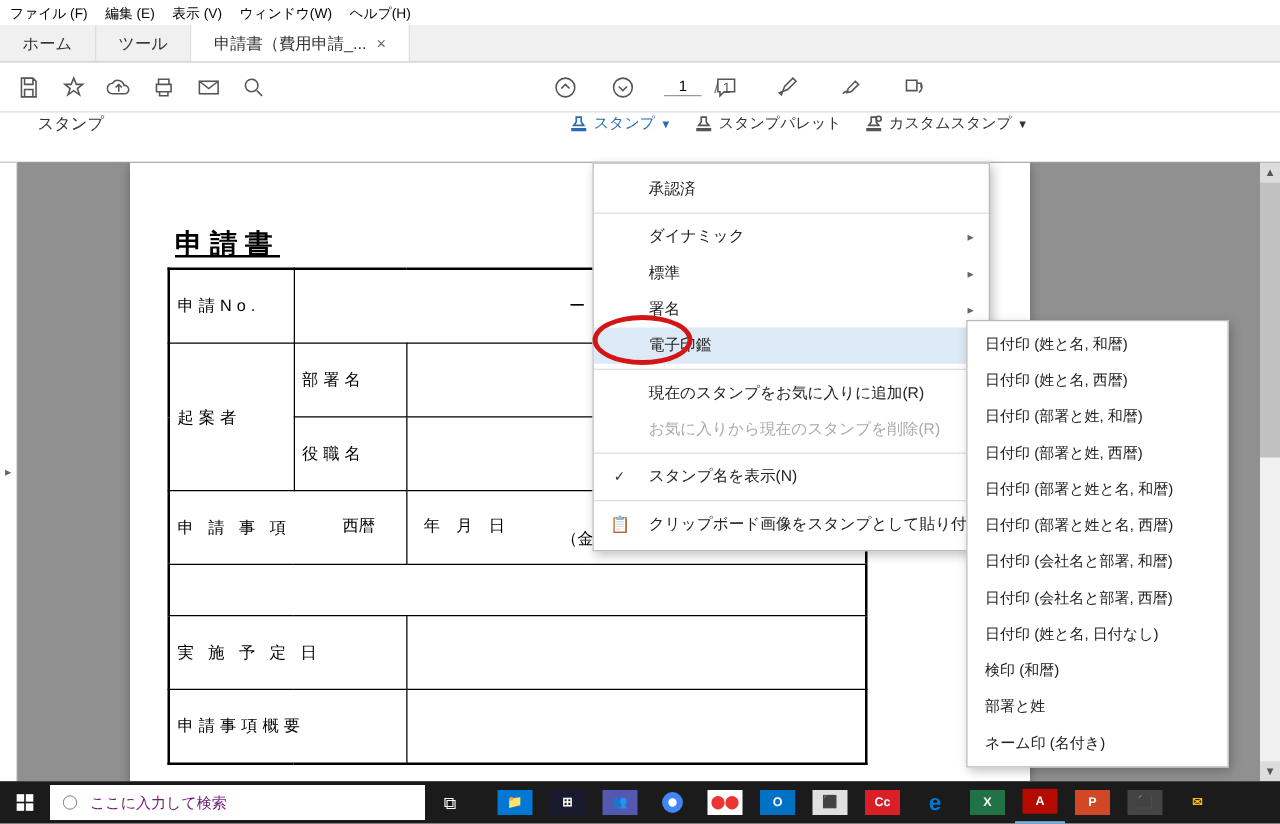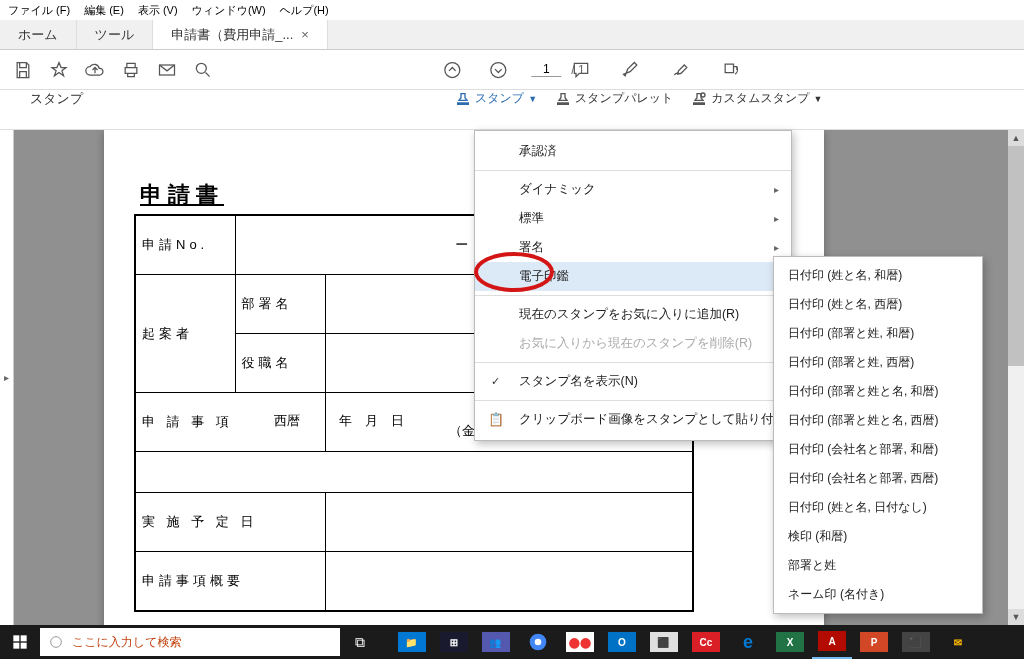--- a/index.html
+++ b/index.html
@@ -65,21 +65,21 @@
 .ring { position: absolute; top: 252px; left: 474px; width: 80px; height: 40px; border: 4px solid #d41515; border-radius: 50%; z-index: 60; pointer-events: none; }
 
 .menu2 { position: absolute; top: 256px; left: 773px; width: 210px; background: #fff; border: 1px solid #bbb; box-shadow: 2px 3px 8px rgba(0,0,0,0.25); padding: 4px 0; z-index: 55; }
 .menu2 .menu-item { padding: 6px 14px; font-size: 12px; }
 
 
 .taskbar { position: absolute; left: 0; right: 0; bottom: 0; height: 34px; background: #1b1b1b; display: flex; align-items: center; }
 .start { width: 40px; height: 34px; display: flex; align-items: center; justify-content: center; color: #fff; cursor: pointer; }
 .search-pill { height: 28px; background: #fff; border-radius: 0; flex: 0 0 300px; display: flex; align-items: center; padding: 0 8px; gap: 8px; }
 .search-pill svg { width: 16px; height: 16px; stroke: #666; fill: none; }
-.search-text { font-size: 12px; color: #c2410c; }
+.search-text { font-size: 12px; color: #701a75; }
 .task-icons { display: flex; align-items: center; gap: 2px; margin-left: 12px; }
 .task-btn { width: 40px; height: 34px; display: flex; align-items: center; justify-content: center; color: #fff; cursor: pointer; font-size: 14px; }
 .task-btn.active { border-bottom: 2px solid #76b9ed; }
 .task-btn .sq { width: 28px; height: 20px; display: flex; align-items: center; justify-content: center; font-size: 10px; font-weight: 700; color: #fff; }
 </style>
 </head>
 <body>
 
 <div class="menubar">
   <span>ファイル (F)</span>

